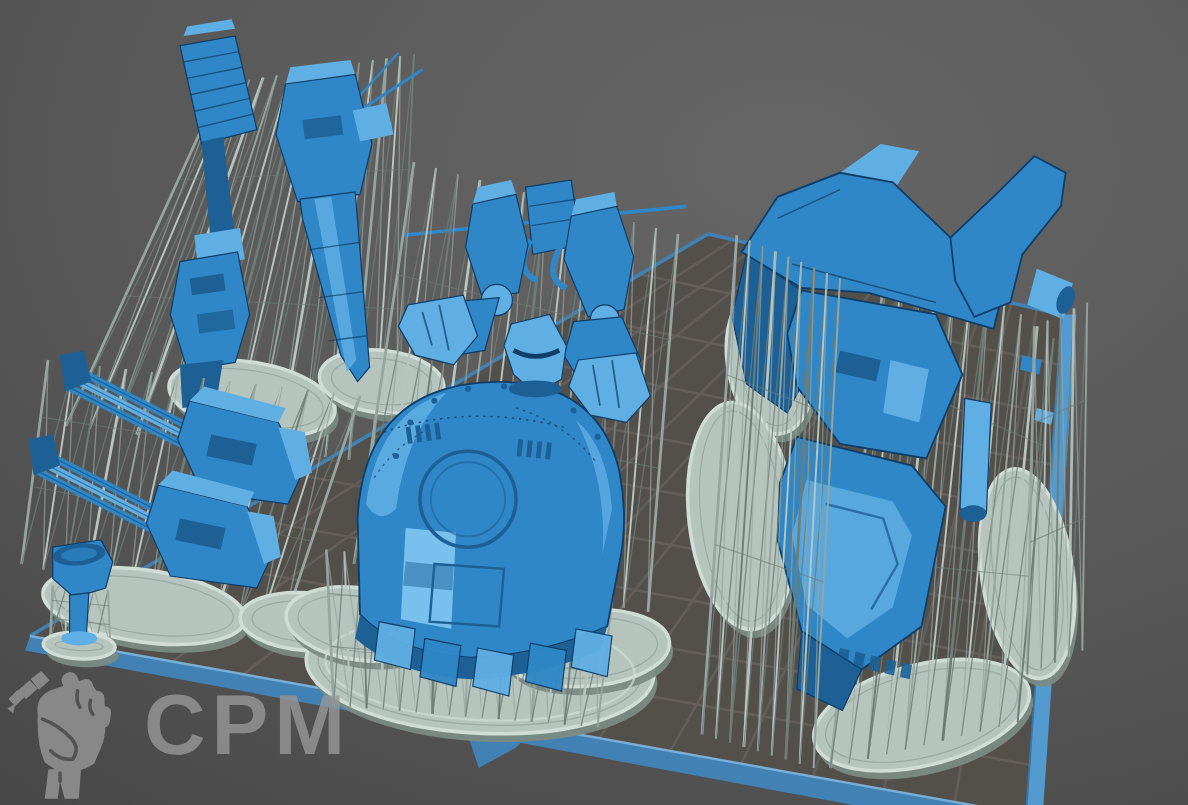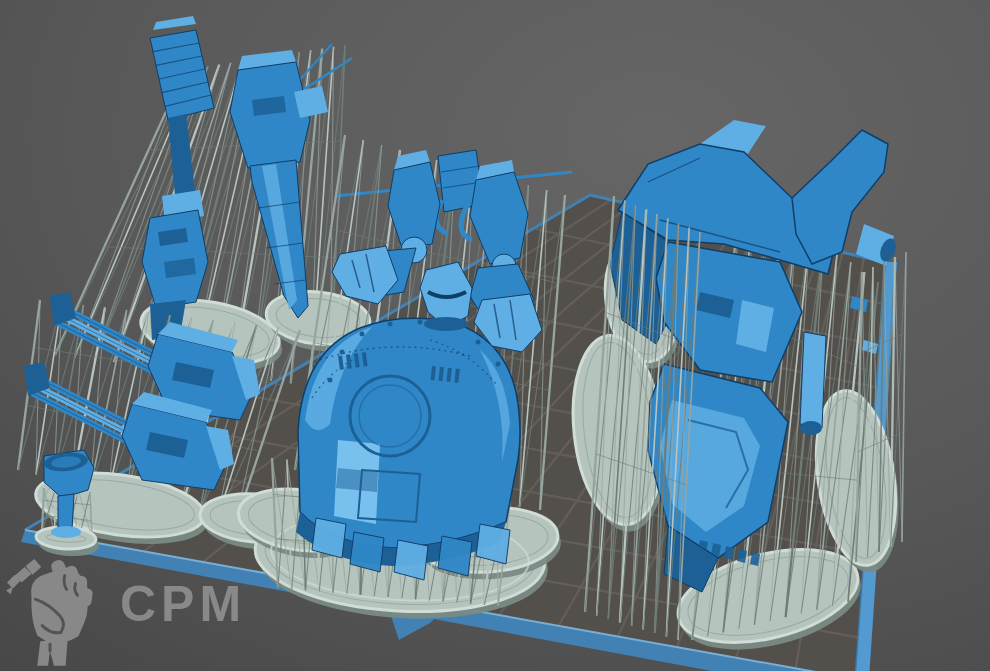--- a/index.html
+++ b/index.html
@@ -8,21 +8,21 @@
     font-family:"Liberation Sans",sans-serif;
     background:#555;
   }
   .viewport svg.scene{position:absolute;left:0;top:0;}
   .watermark{
     position:absolute;left:6px;top:548px;height:120px;
     display:flex;align-items:center;gap:24px;
     opacity:0.82;pointer-events:none;
   }
   .watermark .cpm{
-    font-weight:bold;font-size:50px;letter-spacing:5px;line-height:1;
+    font-weight:bold;font-size:71px;letter-spacing:5px;line-height:1;
     color:var(--wm-color,#969696);
     transform:translateY(-4px);
   }
 </style>
 </head>
 <body>
 
 <div class="viewport">
   <svg class="scene" width="990" height="671" viewBox="0 0 990 671">
       <defs>

